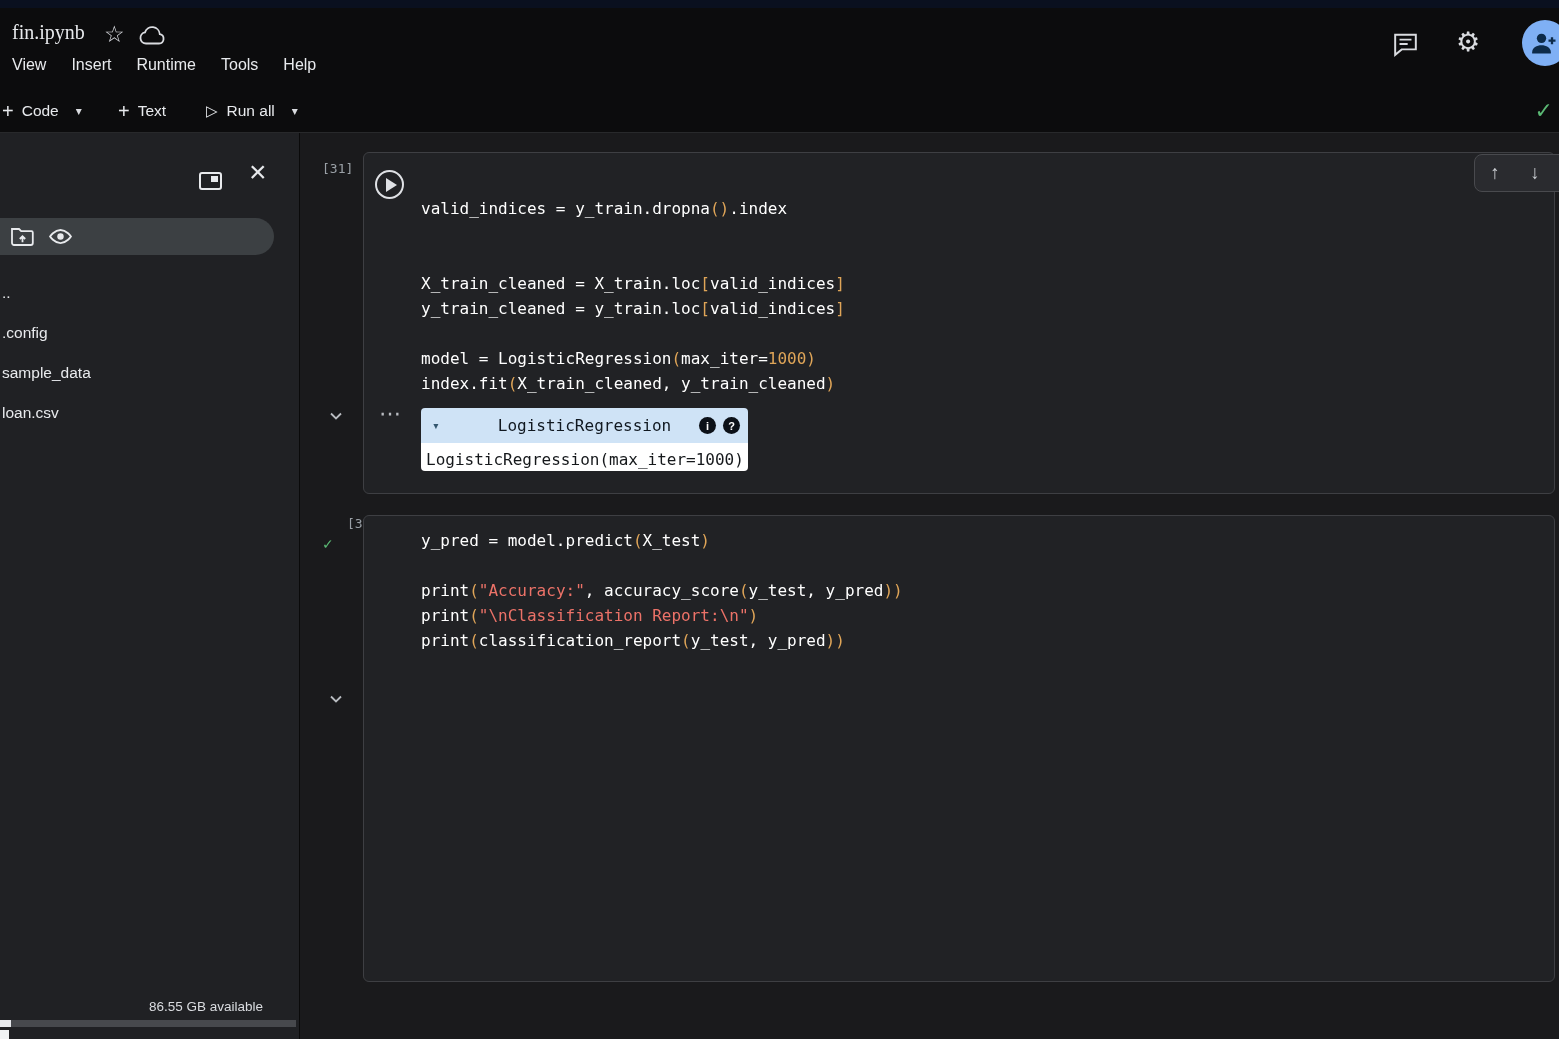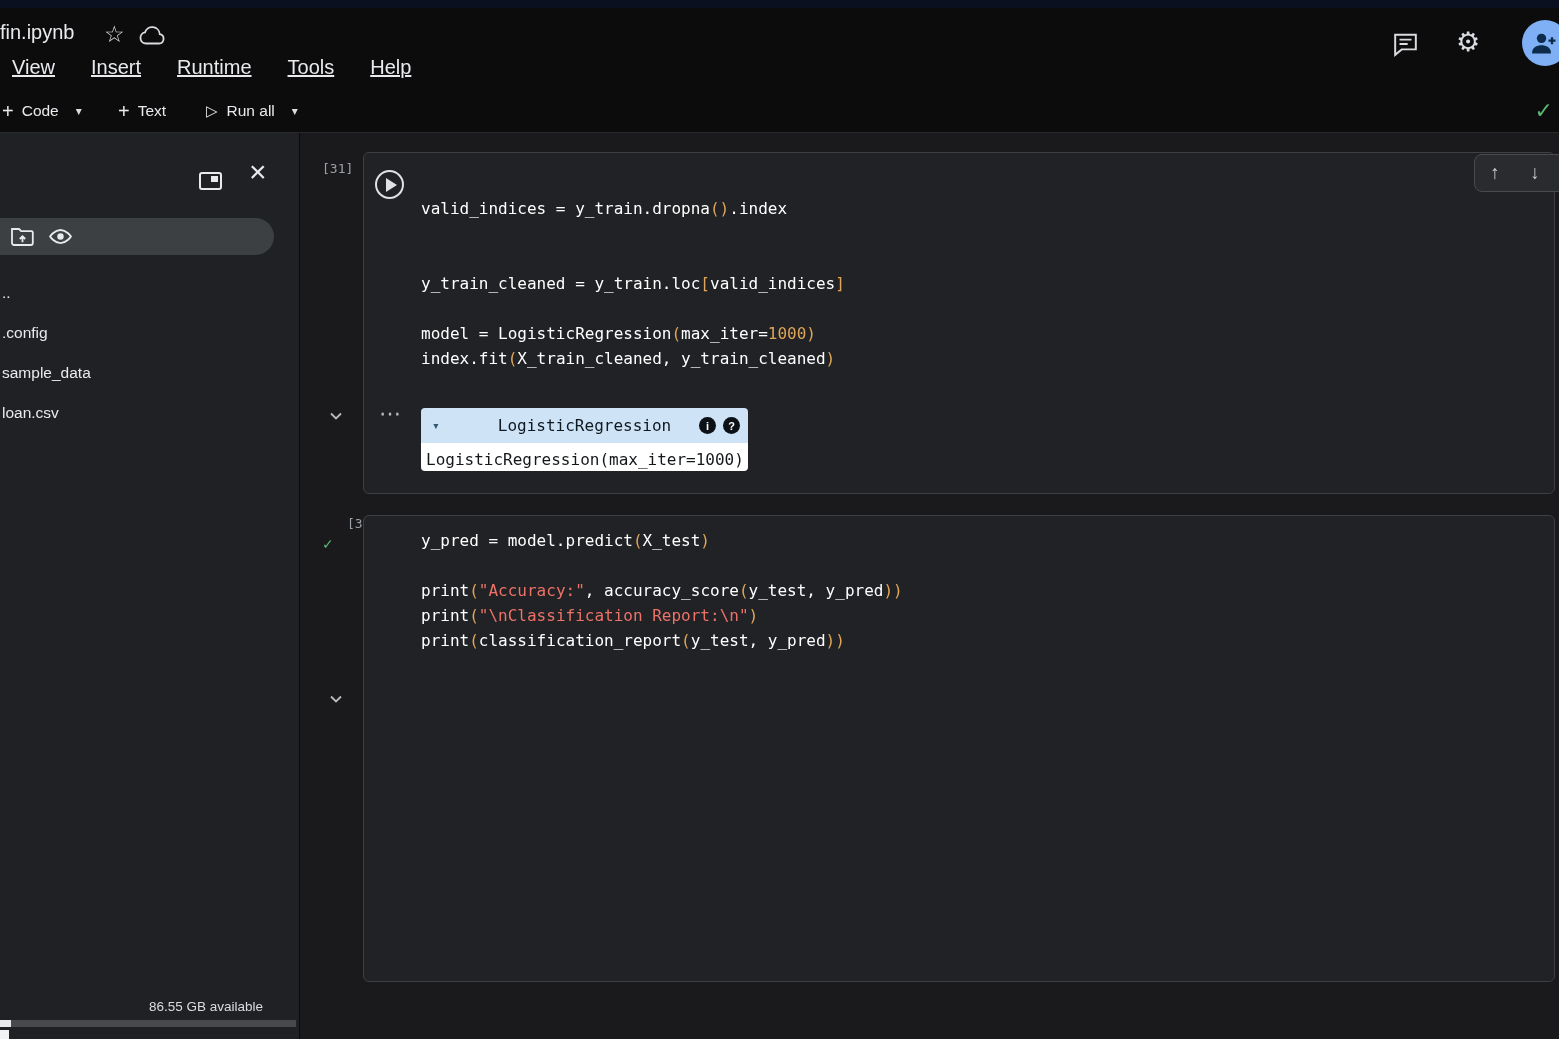--- a/index.html
+++ b/index.html
@@ -9,24 +9,24 @@
     background:#1a1a1c; color:#e8eaed;
     font-family:"Liberation Sans", sans-serif;
   }
   [data-interactable="true"] { cursor:pointer; }
 
   
   .top-strip { position:absolute; left:0; top:0; width:100%; height:8px; background:#0a101f; }
 
   
   .topbar { position:absolute; left:0; top:8px; width:100%; height:82px; background:#0c0c0d; overflow:hidden; }
-  .nb-title { position:absolute; left:0; top:13px; font-size:20px; color:#e8eaed; }
+  .nb-title { position:absolute; left:12px; top:13px; font-size:20px; color:#e8eaed;font-family:Liberation Serif, serif; }
   .icon-star { position:absolute; left:104px; top:13px; font-size:23px; color:#dadce0; }
   .icon-cloud { position:absolute; left:138px; top:17px; }
-  .menus { position:absolute; left:12px; top:48px; display:flex; gap:36px; font-size:20px; font-weight:500; color:#e8eaed;text-decoration:underline; }
+  .menus { position:absolute; left:12px; top:48px; display:flex; gap:25px; font-size:16px; font-weight:500; color:#e8eaed; }
   .tb-right-btn { position:absolute; background:none; border:none; color:#dadce0; }
   #btn-comments { left:1392px; top:24px; }
   #btn-settings { left:1456px; top:18px; font-size:27px; }
   .avatar { position:absolute; left:1522px; top:12px; width:46px; height:46px; border-radius:50%;
             background:#7fb0f5; display:flex; align-items:center; justify-content:center; }
 
   
   .toolbar { position:absolute; left:0; top:90px; width:100%; height:43px; background:#0c0c0d; border-bottom:1px solid #28292b; }
   .tb-btn { position:absolute; top:0; height:42px; display:flex; align-items:center; background:none; border:none;
             color:#e8eaed; font-size:15.5px; font-weight:500; font-family:"Liberation Sans",sans-serif; }
@@ -217,20 +217,21 @@
 
     <span class="exec-label mono" id="exec1" data-interactable="false">[31]</span>
     <div class="cell-box" id="cell1-box" data-interactable="false"></div>
     <button class="run-btn" data-interactable="true">
       <span class="tri" data-interactable="false"></span>
     </button>
     <div class="code mono" id="code1" data-interactable="true">
         <div class="code-line"><span class="tok-p">valid_indices = y_train.dropna</span><span class="tok-b">()</span><span class="tok-p">.index</span></div>
         <div class="code-line"></div>
         <div class="code-line"></div>
+        <div class="code-line"><span class="tok-p">X_train_cleaned = X_train.loc</span><span class="tok-b">[</span><span class="tok-p">valid_indices</span><span class="tok-b">]</span></div>
         <div class="code-line"><span class="tok-p">y_train_cleaned = y_train.loc</span><span class="tok-b">[</span><span class="tok-p">valid_indices</span><span class="tok-b">]</span></div>
         <div class="code-line"></div>
         <div class="code-line"><span class="tok-p">model = LogisticRegression</span><span class="tok-b">(</span><span class="tok-p">max_iter=</span><span class="tok-n">1000</span><span class="tok-b">)</span></div>
         <div class="code-line"><span class="tok-p">index.fit</span><span class="tok-b">(</span><span class="tok-p">X_train_cleaned, y_train_cleaned</span><span class="tok-b">)</span></div>
       </div>
 
     <button class="out-chevron" id="chev1" data-interactable="true">
       <span data-interactable="false">
         <svg width="20" height="20" viewBox="0 0 24 24">
             <path d="M6 9l6 6 6-6" fill="none" stroke="currentColor" stroke-width="2.2"></path>

